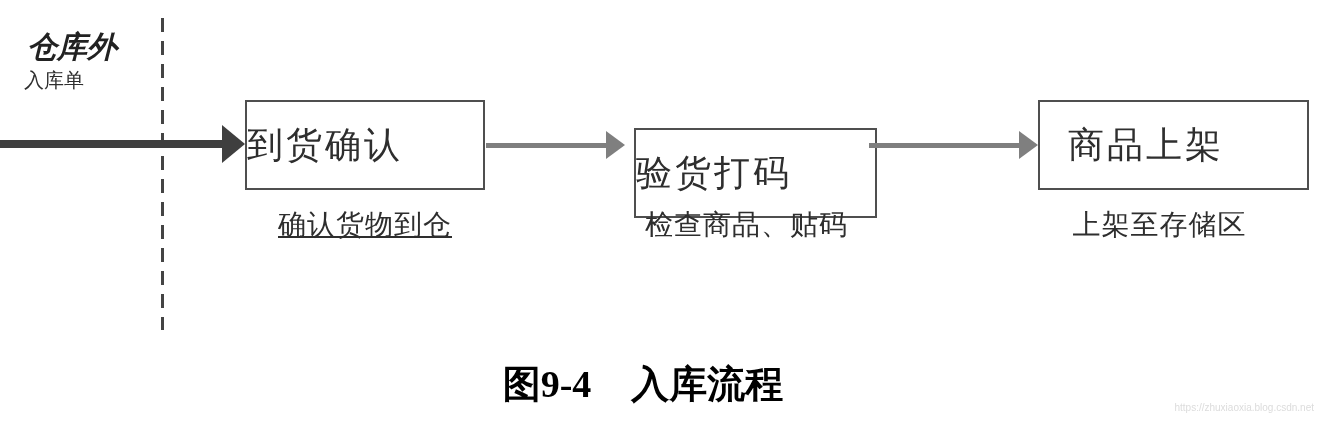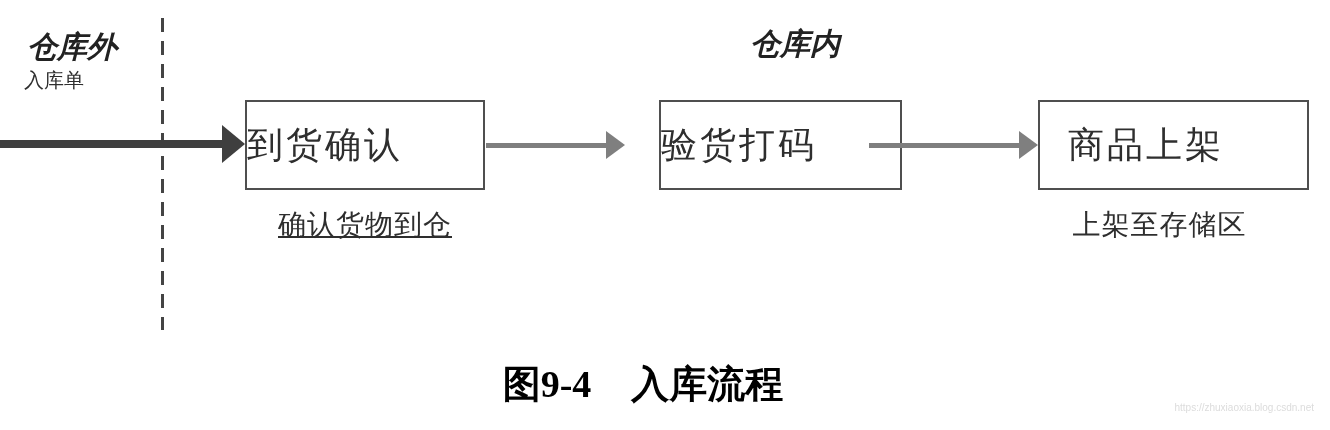--- a/index.html
+++ b/index.html
@@ -82,21 +82,21 @@
     border: 2px solid var(--box-border, #4f4f4f);
     display: flex;
     align-items: center;
     justify-content: flex-start;
     font-size: 36px;
     letter-spacing: 3px;
     color: var(--box-text, #2e2e2e);
     white-space: nowrap;
   }
   .step-box-1 { left: 245px; width: 236px; }
-  .step-box-2 { left: 659px; width: 239px; }
+  .step-box-2 { left: 634px; width: 239px; margin-top: 28px; }
   .step-box-3 { left: 1038px; width: 239px; padding-left: 28px; }
 
   .step-desc {
     position: absolute;
     top: 211px;
     font-size: 28px;
     letter-spacing: 1px;
     color: var(--box-text, #2e2e2e);
     text-align: center;
     white-space: nowrap;
@@ -136,40 +136,40 @@
 <body>
 
 <div class="stage">
 
   <div class="zone-label zone-outside">仓库外</div>
 
   <div class="input-label">入库单</div>
 
   <div class="dashed-divider"></div>
 
-  <div class="zone-label zone-inside">仓库内</div>
 
   <div class="arrow arrow-thick">
     <span class="line"></span>
     <span class="head"></span>
   </div>
 
   <div class="step-box step-box-1">
     <span>到货确认</span>
   </div>
   <div class="step-desc step-desc-1">确认货物到仓</div>
 
   <div class="arrow arrow-gray arrow-1">
     <span class="line"></span>
     <span class="head"></span>
   </div>
 
   <div class="step-box step-box-2">
     <span>验货打码</span>
   </div>
+  <div class="step-desc step-desc-2">检查商品、贴码</div>
 
   <div class="arrow arrow-gray arrow-2">
     <span class="line"></span>
     <span class="head"></span>
   </div>
 
   <div class="step-box step-box-3">
     <span>商品上架</span>
   </div>
   <div class="step-desc step-desc-3">上架至存储区</div>

